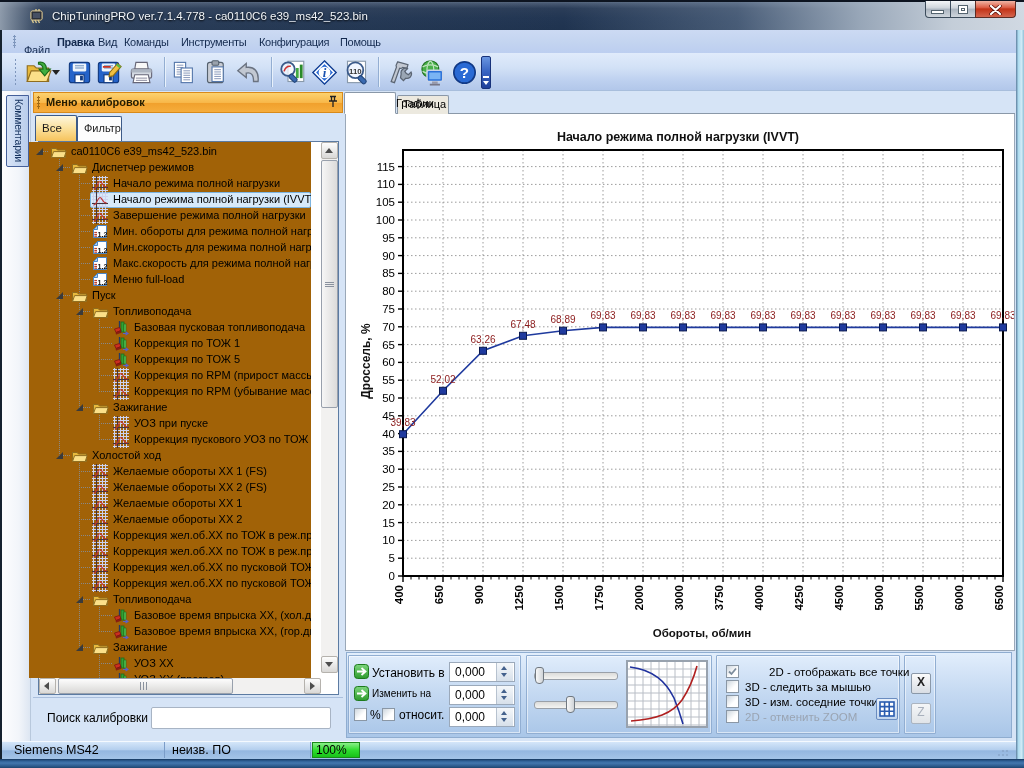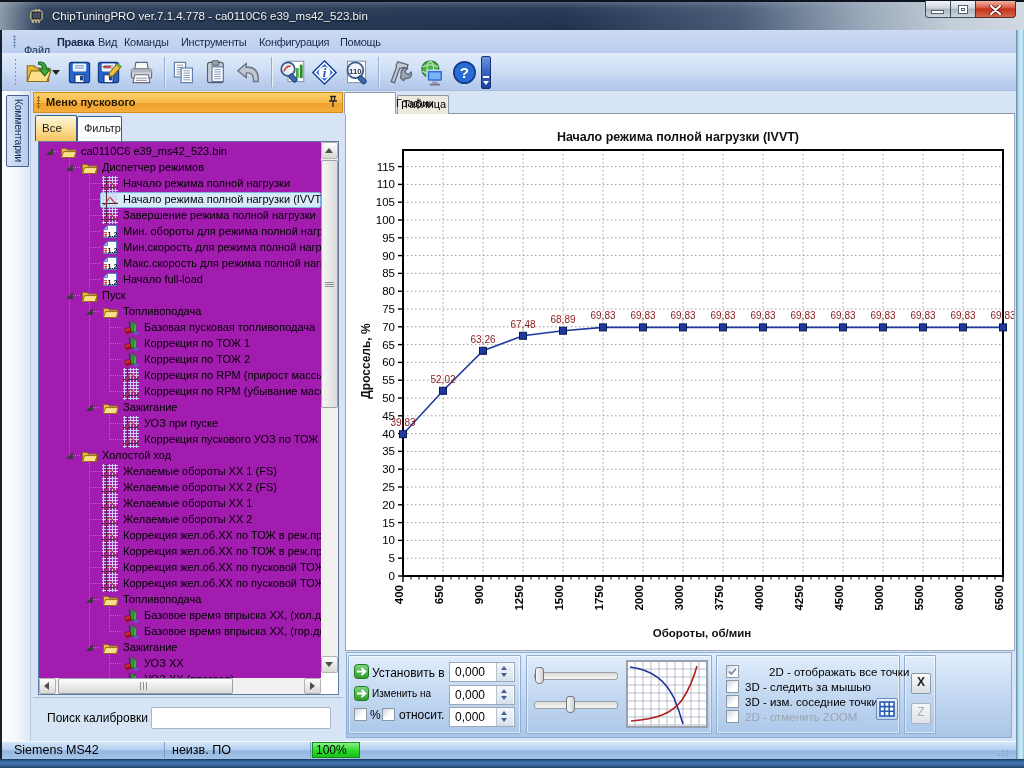--- a/index.html
+++ b/index.html
@@ -159,30 +159,30 @@
 <div class="abs" style="left:483px;top:81px;width:0;height:0;border-left:3px solid transparent;border-right:3px solid transparent;border-top:4px solid #fff;"></div>
 <div class="abs" style="left:2px;top:91px;width:1020px;height:650px;background:#d6e4f6;"></div>
 <div class="abs" style="left:0;top:30px;width:2px;height:738px;background:#16222f;"></div>
 <div class="abs" style="left:1016px;top:30px;width:8px;height:738px;background:linear-gradient(90deg,#5d7f9e 0%,#aedcf0 30%,#cfeaf6 70%,#8fc0d6 100%);"></div>
 <div class="abs" style="left:2px;top:91px;width:29px;height:650px;background:linear-gradient(90deg,#fdfdfe 0%,#f2f5fa 60%,#dde6f2 100%);border-right:1px solid #b8c8dc;"></div>
 <div class="abs" style="left:6px;top:95px;width:23px;height:72px;background:linear-gradient(90deg,#d7e3f6 0%,#b9cdec 100%);border:1px solid #45609a;border-radius:2px 0 0 2px;overflow:hidden;"></div>
 <div class="abs" style="left:8px;top:99px;width:17px;height:66px;font-size:10.5px;letter-spacing:-0.3px;color:#16325e;writing-mode:vertical-rl;overflow:hidden;">Комментарии</div>
 <div class="abs" style="left:31px;top:91px;width:313px;height:650px;background:#d6e4f6;"></div>
 <div class="abs" style="left:33px;top:92px;width:310px;height:21px;background:linear-gradient(180deg,#fcd26e 0%,#f8b84a 50%,#f0a02c 51%,#f6ad3c 100%);border:1px solid #d88a1a;"></div>
 <div class="abs" style="left:37px;top:96px;width:3px;height:13px;background-image:radial-gradient(circle,#a06a14 1px, transparent 1.1px);background-size:3px 3px;"></div>
-<div class="abs" style="left:46px;top:96px;font-size:11px;font-weight:bold;color:#241c00;">Меню пускового</div>
+<div class="abs" style="left:46px;top:96px;font-size:11px;font-weight:bold;color:#241c00;">Меню калибровок</div>
 <svg class="abs" style="left:327px;top:95px;" width="12" height="14" viewBox="0 0 12 14">
         <path d="M3 1.5 H9 M4.5 1.5 V6 H7.5 V1.5 M2 6 H10 M6 6 V12" stroke="#222" stroke-width="1.3" fill="none"></path>
       </svg>
 <div class="abs" style="left:35px;top:115px;width:42px;height:26px;background:linear-gradient(180deg,#fdf6dd 0%,#fbe3a2 45%,#f6c35c 100%);border:1px solid #3c5a88;border-bottom:none;border-radius:2px 2px 0 0;"></div>
 <div class="abs" style="left:42px;top:122px;font-size:11.5px;color:#1c1c1c;">Все</div>
 <div class="abs" style="left:77px;top:116px;width:45px;height:25px;background:#fdfdfd;border:1px solid #3c5a88;border-bottom:none;border-radius:2px 2px 0 0;"></div>
 <div class="abs" style="left:84px;top:122px;font-size:11px;color:#1c1c1c;">Фильтр</div>
 <div class="abs" style="left:38px;top:141px;width:301px;height:554px;background:#fff;border:1px solid #5c7ba2;"></div>
-<div class="abs" style="left:39px;top:142px;width:282px;height:536px;overflow:hidden;background:#a21caf;" id="tree">
+<div class="abs" style="left:29px;top:142px;width:282px;height:536px;overflow:hidden;background:#a16207;" id="tree">
 <div class="abs" style="left:30px;top:16.5px;width:1px;height:297.0px;background-image:linear-gradient(180deg,#888 1px,transparent 1px);background-size:1px 2px;"></div>
 <div class="abs" style="left:50px;top:32.5px;width:1px;height:233.0px;background-image:linear-gradient(180deg,#888 1px,transparent 1px);background-size:1px 2px;"></div>
 <div class="abs" style="left:50px;top:160.5px;width:1px;height:105.0px;background-image:linear-gradient(180deg,#888 1px,transparent 1px);background-size:1px 2px;"></div>
 <div class="abs" style="left:70px;top:176.5px;width:1px;height:73.0px;background-image:linear-gradient(180deg,#888 1px,transparent 1px);background-size:1px 2px;"></div>
 <div class="abs" style="left:70px;top:272.5px;width:1px;height:25.0px;background-image:linear-gradient(180deg,#888 1px,transparent 1px);background-size:1px 2px;"></div>
 <div class="abs" style="left:50px;top:320.5px;width:1px;height:185.0px;background-image:linear-gradient(180deg,#888 1px,transparent 1px);background-size:1px 2px;"></div>
 <div class="abs" style="left:70px;top:464.5px;width:1px;height:25.0px;background-image:linear-gradient(180deg,#888 1px,transparent 1px);background-size:1px 2px;"></div>
 <div class="abs" style="left:70px;top:512.5px;width:1px;height:25.0px;background-image:linear-gradient(180deg,#888 1px,transparent 1px);background-size:1px 2px;"></div>
 <div class="abs" style="left:10px;top:8.5px;width:10px;height:1px;background-image:linear-gradient(90deg,#888 1px,transparent 1px);background-size:2px 1px;"></div>
 <div class="abs" style="left:7px;top:5.5px;width:0;height:0;border-bottom:7px solid #3a3a3a;border-left:7px solid transparent;"></div>
@@ -276,21 +276,21 @@
 <div class="abs" style="left:84px;top:115.0px;font-size:11px;color:#000;white-space:nowrap;">Макс.скорость для режима полной нагр</div>
 <div class="abs" style="left:50px;top:136.5px;width:12px;height:1px;background-image:linear-gradient(90deg,#888 1px,transparent 1px);background-size:2px 1px;"></div>
 <div class="abs" style="left:63px;top:129.5px;width:17px;height:16px;"><svg width="16" height="16" viewBox="0 0 16 16">
             <path d="M5.5 1.5 H14.5 V13.5 H1.5 V5.5 Z" fill="#ffffff" stroke="#4a86c8" stroke-width="1"></path>
             <path d="M5.5 1.5 V5.5 H1.5 Z" fill="#aacdf0" stroke="#4a86c8" stroke-width="1"></path>
             <line x1="2.3" y1="8.5" x2="5" y2="8.5" stroke="#b84030" stroke-width="1.2"></line>
             <line x1="2.3" y1="10.5" x2="5" y2="10.5" stroke="#b84030" stroke-width="1.2"></line>
             <line x1="2.3" y1="12.2" x2="5" y2="12.2" stroke="#b84030" stroke-width="1.2"></line>
             <text x="5.5" y="12.9" font-family="Liberation Sans,sans-serif" font-size="7.2" font-weight="bold" fill="#111">1.2</text>
           </svg></div>
-<div class="abs" style="left:84px;top:131.0px;font-size:11px;color:#000;white-space:nowrap;">Начало full-load</div>
+<div class="abs" style="left:84px;top:131.0px;font-size:11px;color:#000;white-space:nowrap;">Меню full-load</div>
 <div class="abs" style="left:30px;top:152.5px;width:12px;height:1px;background-image:linear-gradient(90deg,#888 1px,transparent 1px);background-size:2px 1px;"></div>
 <div class="abs" style="left:27px;top:149.5px;width:0;height:0;border-bottom:7px solid #3a3a3a;border-left:7px solid transparent;"></div>
 <div class="abs" style="left:42px;top:145.5px;width:17px;height:16px;"><svg width="17" height="16" viewBox="0 0 17 16">
             <path d="M1.5 4.5 L6 4.5 L7.5 6 L15.5 6 L15.5 13.5 L1.5 13.5 Z" fill="#e8b93c" stroke="#8f6d1f" stroke-width="1"></path>
             <path d="M1.5 13.5 L3.6 7.6 L16.2 7.6 L14.2 13.5 Z" fill="#fbe089" stroke="#8f6d1f" stroke-width="1"></path>
           </svg></div>
 <div class="abs" style="left:63px;top:147.0px;font-size:11px;color:#000;white-space:nowrap;">Пуск</div>
 <div class="abs" style="left:50px;top:168.5px;width:12px;height:1px;background-image:linear-gradient(90deg,#888 1px,transparent 1px);background-size:2px 1px;"></div>
 <div class="abs" style="left:47px;top:165.5px;width:0;height:0;border-bottom:7px solid #3a3a3a;border-left:7px solid transparent;"></div>
 <div class="abs" style="left:63px;top:161.5px;width:17px;height:16px;"><svg width="17" height="16" viewBox="0 0 17 16">
@@ -320,21 +320,21 @@
 <div class="abs" style="left:105px;top:195.0px;font-size:11px;color:#000;white-space:nowrap;">Коррекция по ТОЖ 1</div>
 <div class="abs" style="left:70px;top:216.5px;width:14px;height:1px;background-image:linear-gradient(90deg,#888 1px,transparent 1px);background-size:2px 1px;"></div>
 <div class="abs" style="left:84px;top:209.5px;width:17px;height:16px;"><svg width="16" height="16" viewBox="0 0 16 16">
             <line x1="6.5" y1="1" x2="6.5" y2="12" stroke="#223a66" stroke-width="1.3"></line>
             <rect x="8" y="2" width="3" height="10" fill="#33a033" stroke="#1d6b1d" stroke-width="0.8"></rect>
             <rect x="11" y="4" width="2" height="8" fill="#57c957" stroke="#1d6b1d" stroke-width="0.6"></rect>
             <path d="M1.5 9 L6.5 7.5 L8 10.5 L3 12.5 Z" fill="#cc2e20" stroke="#7c150e" stroke-width="0.8"></path>
             <path d="M3 12.5 L8 10.5 L8 12.5 L3.2 14.2 Z" fill="#8e1d14" stroke="#7c150e" stroke-width="0.5"></path>
             <path d="M10 13.5 H14 M12.5 11.8 L15 13.5 L12.5 15" fill="none" stroke="#5a62c8" stroke-width="1.2"></path>
           </svg></div>
-<div class="abs" style="left:105px;top:211.0px;font-size:11px;color:#000;white-space:nowrap;">Коррекция по ТОЖ 2</div>
+<div class="abs" style="left:105px;top:211.0px;font-size:11px;color:#000;white-space:nowrap;">Коррекция по ТОЖ 5</div>
 <div class="abs" style="left:70px;top:232.5px;width:14px;height:1px;background-image:linear-gradient(90deg,#888 1px,transparent 1px);background-size:2px 1px;"></div>
 <div class="abs" style="left:84px;top:225.5px;width:17px;height:16px;"><svg width="16" height="16" viewBox="0 0 16 16">
             <line x1="1.5" y1="0" x2="1.5" y2="16" stroke="#ccd2f0" stroke-width="1"></line>
             <line x1="7.5" y1="0" x2="7.5" y2="16" stroke="#ccd2f0" stroke-width="1"></line>
             <line x1="10.5" y1="0" x2="10.5" y2="16" stroke="#ccd2f0" stroke-width="1"></line>
             <line x1="13.5" y1="0" x2="13.5" y2="16" stroke="#ccd2f0" stroke-width="1"></line>
             <line x1="0" y1="1.5" x2="16" y2="1.5" stroke="#ccd2f0" stroke-width="1"></line>
             <line x1="0" y1="4.5" x2="16" y2="4.5" stroke="#ccd2f0" stroke-width="1"></line>
             <line x1="0" y1="7.5" x2="16" y2="7.5" stroke="#ccd2f0" stroke-width="1"></line>
             <line x1="0" y1="14.5" x2="16" y2="14.5" stroke="#ccd2f0" stroke-width="1"></line>

